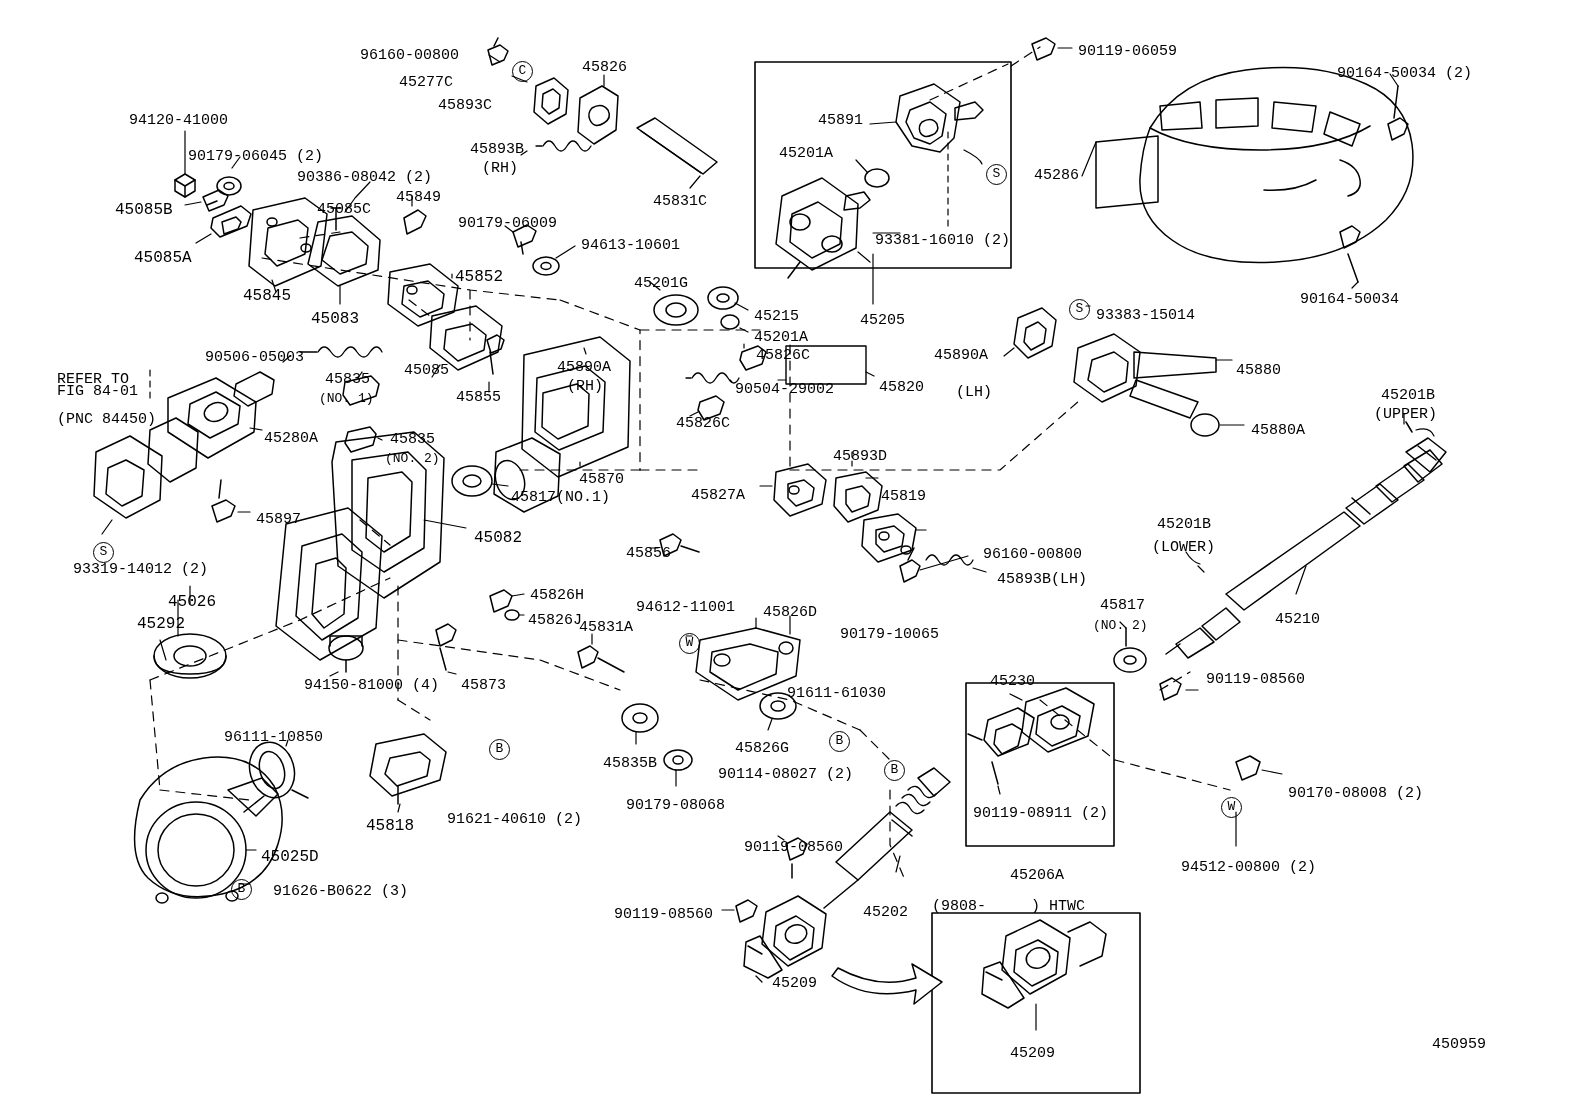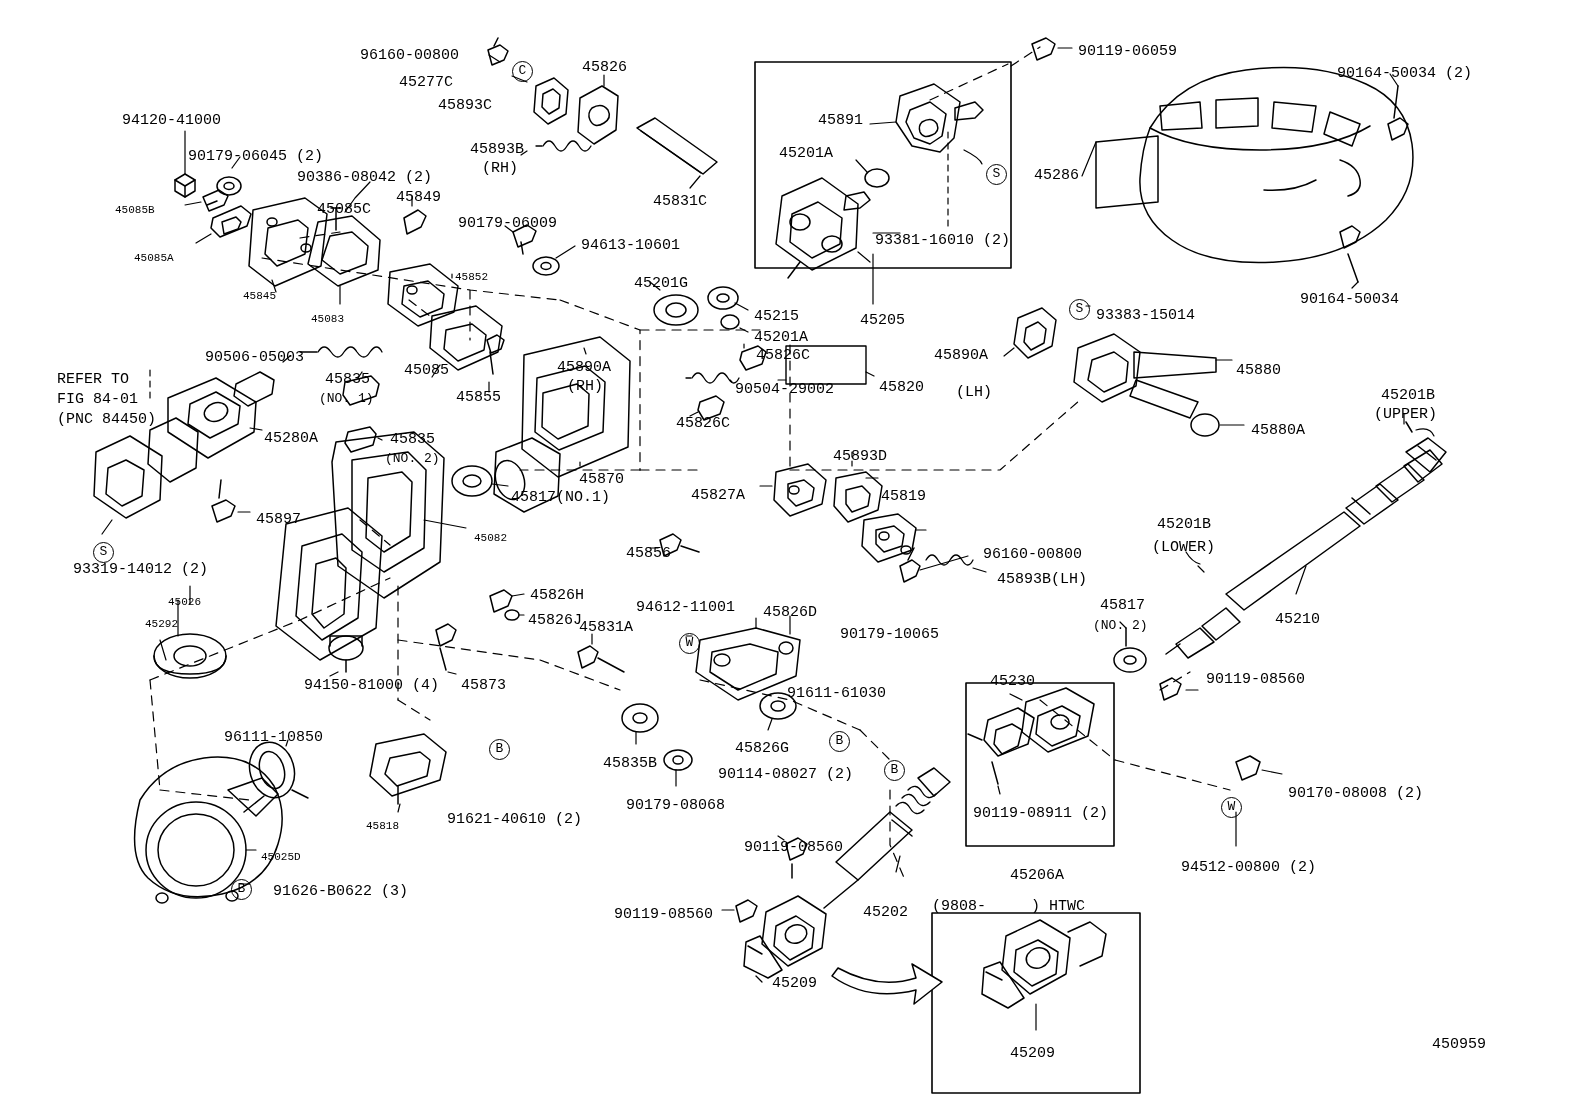--- a/index.html
+++ b/index.html
@@ -12,21 +12,21 @@
   .lbl{
     position:absolute;
     font-family:"Liberation Mono", monospace;
     font-size:15px;
     line-height:16px;
     white-space:pre;
     color:#000;
     letter-spacing:0px;
   }
   .lbl.small{font-size:13px;}
-  .lbl.big{font-size:11px;}
+  .lbl.big{font-size:16px;}
   .circ{
     position:absolute;border:1.4px solid #000;border-radius:50%;
     width:19px;height:19px;font-size:13px;line-height:18px;text-align:center;
     font-family:"Liberation Mono", monospace;
   }
   svg.art{position:absolute;left:0;top:0;width:1592px;height:1099px;}
   .art *{vector-effect:non-scaling-stroke;}
 </style>
 </head>
 <body>
@@ -444,21 +444,21 @@
 
 <div class="lbl" style="left:360px;top:48px">96160-00800</div>
 <div class="lbl" style="left:399px;top:75px">45277C</div>
 <div class="lbl" style="left:438px;top:98px">45893C</div>
 <div class="lbl" style="left:582px;top:60px">45826</div>
 <div class="lbl" style="left:1078px;top:44px">90119-06059</div>
 <div class="lbl" style="left:1337px;top:66px">90164-50034 (2)</div>
 <div class="lbl" style="left:818px;top:113px">45891</div>
 <div class="lbl" style="left:779px;top:146px">45201A</div>
 <div class="lbl" style="left:1034px;top:168px">45286</div>
-<div class="lbl" style="left:122px;top:113px">94120-41000</div>
+<div class="lbl" style="left:129px;top:113px">94120-41000</div>
 <div class="lbl" style="left:188px;top:149px">90179-06045 (2)</div>
 <div class="lbl" style="left:470px;top:142px">45893B</div>
 <div class="lbl" style="left:482px;top:161px">(RH)</div>
 <div class="lbl" style="left:297px;top:170px">90386-08042 (2)</div>
 <div class="lbl" style="left:396px;top:190px">45849</div>
 <div class="lbl" style="left:317px;top:202px">45085C</div>
 <div class="lbl big" style="left:115px;top:202px">45085B</div>
 <div class="lbl big" style="left:134px;top:250px">45085A</div>
 <div class="lbl big" style="left:243px;top:288px">45845</div>
 <div class="lbl big" style="left:311px;top:311px">45083</div>
@@ -487,38 +487,38 @@
 <div class="lbl" style="left:934px;top:348px">45890A</div>
 <div class="lbl" style="left:956px;top:385px">(LH)</div>
 <div class="lbl" style="left:1236px;top:363px">45880</div>
 <div class="lbl" style="left:1251px;top:423px">45880A</div>
 <div class="lbl" style="left:1381px;top:388px">45201B</div>
 <div class="lbl" style="left:1374px;top:407px">(UPPER)</div>
 <div class="lbl" style="left:1157px;top:517px">45201B</div>
 <div class="lbl" style="left:1152px;top:540px">(LOWER)</div>
 <div class="lbl" style="left:1275px;top:612px">45210</div>
 <div class="lbl" style="left:57px;top:372px">REFER TO</div>
-<div class="lbl" style="left:57px;top:392px">FIG 84-01</div>
+<div class="lbl" style="left:57px;top:384px">FIG 84-01</div>
 <div class="lbl" style="left:57px;top:412px">(PNC 84450)</div>
 <div class="lbl" style="left:264px;top:431px">45280A</div>
 <div class="lbl" style="left:390px;top:432px">45835</div>
 <div class="lbl small" style="left:385px;top:451px">(NO. 2)</div>
 <div class="lbl" style="left:579px;top:472px">45870</div>
 <div class="lbl" style="left:511px;top:490px">45817(NO.1)</div>
 <div class="lbl" style="left:691px;top:488px">45827A</div>
 <div class="lbl" style="left:833px;top:449px">45893D</div>
 <div class="lbl" style="left:881px;top:489px">45819</div>
 <div class="lbl" style="left:626px;top:546px">45856</div>
 <div class="lbl" style="left:983px;top:547px">96160-00800</div>
 <div class="lbl" style="left:997px;top:572px">45893B(LH)</div>
 <div class="lbl" style="left:256px;top:512px">45897</div>
 <div class="lbl" style="left:73px;top:562px">93319-14012 (2)</div>
 <div class="lbl big" style="left:474px;top:530px">45082</div>
 <div class="lbl big" style="left:168px;top:594px">45026</div>
-<div class="lbl big" style="left:145px;top:616px">45292</div>
+<div class="lbl big" style="left:137px;top:616px">45292</div>
 <div class="lbl" style="left:530px;top:588px">45826H</div>
 <div class="lbl" style="left:528px;top:613px">45826J</div>
 <div class="lbl" style="left:636px;top:600px">94612-11001</div>
 <div class="lbl" style="left:763px;top:605px">45826D</div>
 <div class="lbl" style="left:840px;top:627px">90179-10065</div>
 <div class="lbl" style="left:1100px;top:598px">45817</div>
 <div class="lbl small" style="left:1093px;top:618px">(NO. 2)</div>
 <div class="lbl" style="left:1206px;top:672px">90119-08560</div>
 <div class="lbl" style="left:579px;top:620px">45831A</div>
 <div class="lbl" style="left:304px;top:678px">94150-81000 (4)</div>

